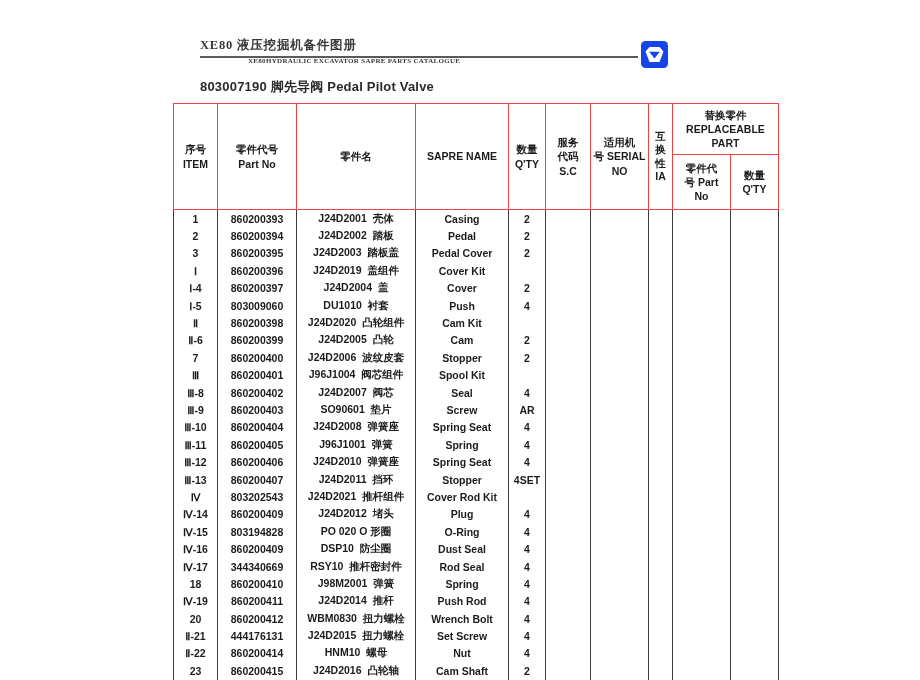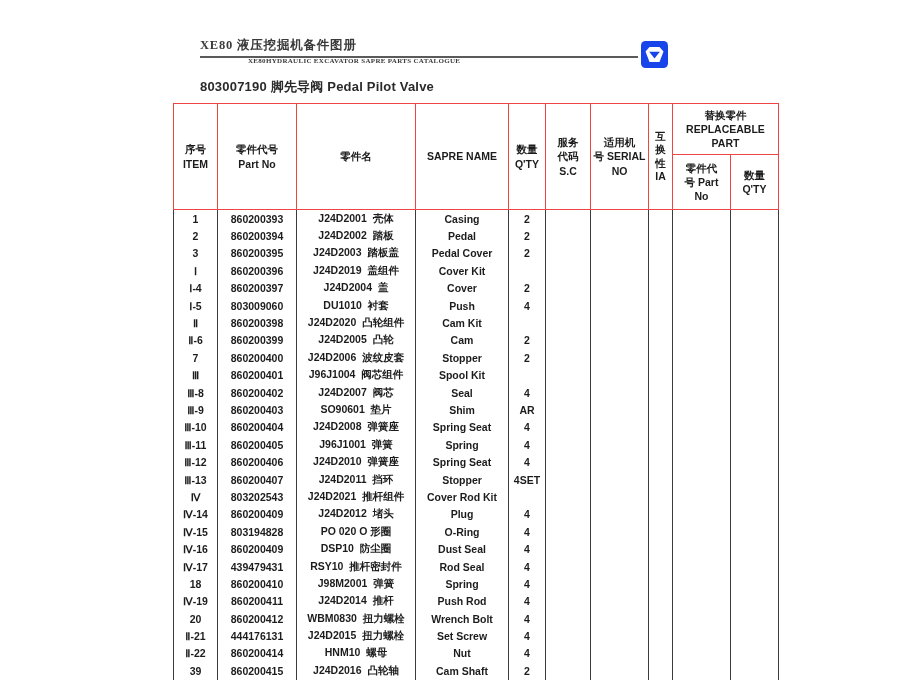--- a/index.html
+++ b/index.html
@@ -300,21 +300,21 @@
     <td class="cell-sc"></td>
     <td class="cell-serial"></td>
     <td class="cell-ia"></td>
     <td class="cell-replace-part-no"></td>
     <td class="cell-replace-qty"></td>
   </tr>
         <tr>
     <td class="cell-item">Ⅲ-9</td>
     <td class="cell-part-no">860200403</td>
     <td class="cell-name-cn">SO90601  垫片</td>
-    <td class="cell-name-en">Shim</td>
+    <td class="cell-name-en">Screw</td>
     <td class="cell-qty">AR</td>
     <td class="cell-sc"></td>
     <td class="cell-serial"></td>
     <td class="cell-ia"></td>
     <td class="cell-replace-part-no"></td>
     <td class="cell-replace-qty"></td>
   </tr>
         <tr>
     <td class="cell-item">Ⅲ-10</td>
     <td class="cell-part-no">860200404</td>
@@ -406,21 +406,21 @@
     <td class="cell-name-en">Dust Seal</td>
     <td class="cell-qty">4</td>
     <td class="cell-sc"></td>
     <td class="cell-serial"></td>
     <td class="cell-ia"></td>
     <td class="cell-replace-part-no"></td>
     <td class="cell-replace-qty"></td>
   </tr>
         <tr>
     <td class="cell-item">Ⅳ-17</td>
-    <td class="cell-part-no">439479431</td>
+    <td class="cell-part-no">344340669</td>
     <td class="cell-name-cn">RSY10  推杆密封件</td>
     <td class="cell-name-en">Rod Seal</td>
     <td class="cell-qty">4</td>
     <td class="cell-sc"></td>
     <td class="cell-serial"></td>
     <td class="cell-ia"></td>
     <td class="cell-replace-part-no"></td>
     <td class="cell-replace-qty"></td>
   </tr>
         <tr>
@@ -477,21 +477,21 @@
     <td class="cell-name-cn">HNM10  螺母</td>
     <td class="cell-name-en">Nut</td>
     <td class="cell-qty">4</td>
     <td class="cell-sc"></td>
     <td class="cell-serial"></td>
     <td class="cell-ia"></td>
     <td class="cell-replace-part-no"></td>
     <td class="cell-replace-qty"></td>
   </tr>
         <tr>
-    <td class="cell-item">39</td>
+    <td class="cell-item">23</td>
     <td class="cell-part-no">860200415</td>
     <td class="cell-name-cn">J24D2016  凸轮轴</td>
     <td class="cell-name-en">Cam Shaft</td>
     <td class="cell-qty">2</td>
     <td class="cell-sc"></td>
     <td class="cell-serial"></td>
     <td class="cell-ia"></td>
     <td class="cell-replace-part-no"></td>
     <td class="cell-replace-qty"></td>
   </tr>

